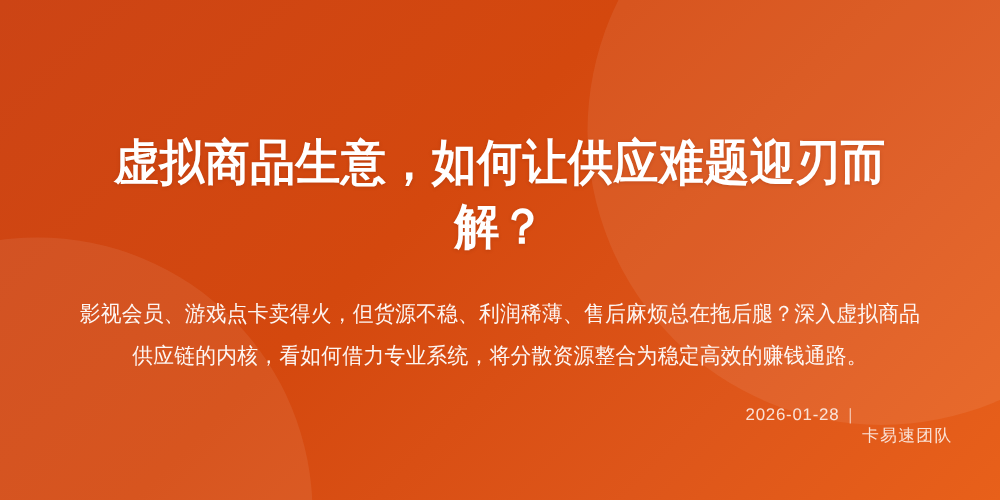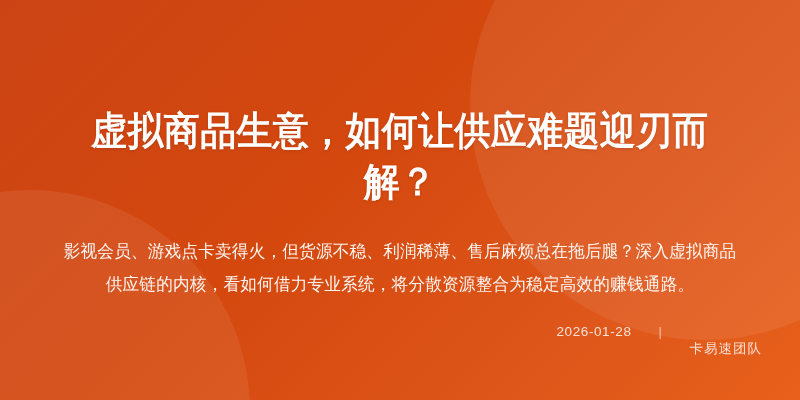--- a/index.html
+++ b/index.html
@@ -84,21 +84,21 @@
     transform: scaleX(0.95);
     transform-origin: center center;
   }
 
   .cover-meta {
     position: absolute;
     right: 38px;
     bottom: 42px;
     display: flex;
     align-items: center;
-    gap: 27px;
+    gap: 7px;
     font-size: 13.5px;
     color: rgba(255, 255, 255, 0.82);
     letter-spacing: 0.6px;
   }
   .meta-date {
     font-family: "Liberation Sans", "DejaVu Sans", sans-serif;
   }
   .meta-sep {
     color: rgba(255, 255, 255, 0.58);
     font-size: 13px;

